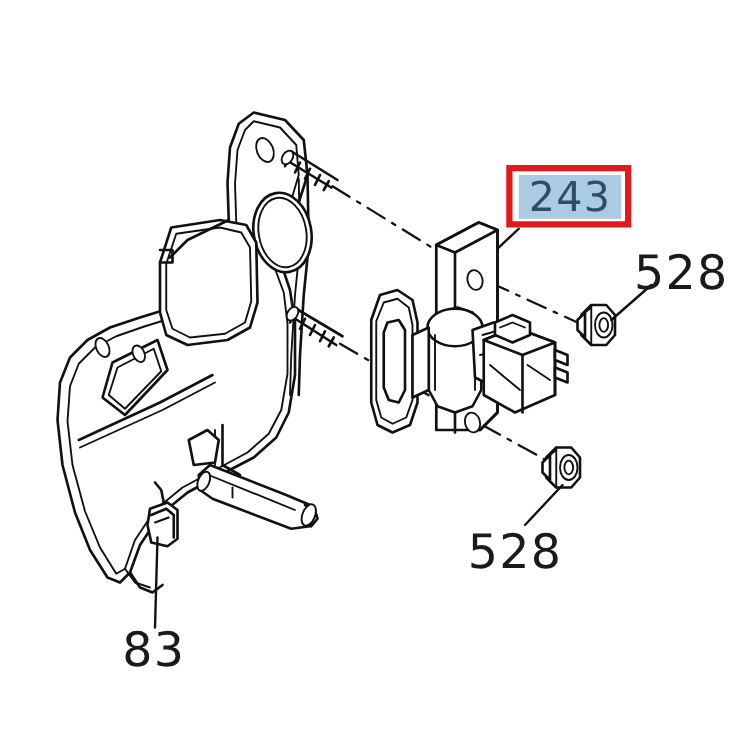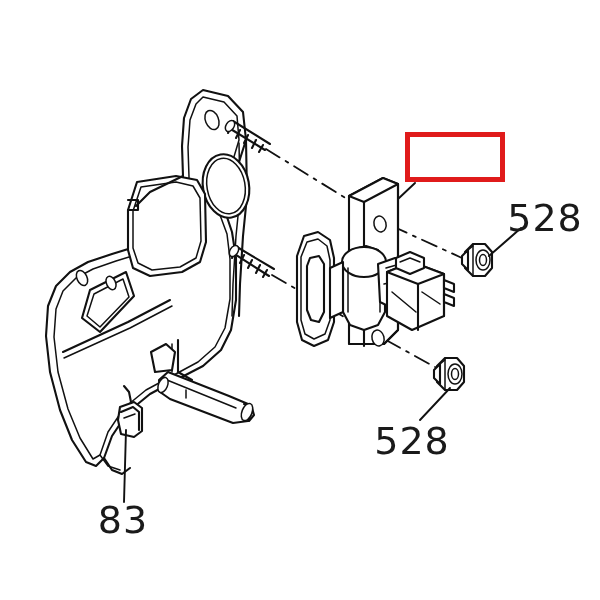--- a/index.html
+++ b/index.html
@@ -503,14 +503,17 @@
     </g>
 
     <text class="callout-text" x="545" y="231" text-anchor="middle">528</text>
 
     <text class="callout-text" x="412" y="454" text-anchor="middle">528</text>
 
     <text class="callout-text" x="123" y="533" text-anchor="middle">83</text>
   </svg>
 
   <div id="highlight-box"></div>
+  <div id="highlight-fill">
+    <span id="highlight-label">243</span>
+  </div>
 
 </div>
 
 </body></html>

